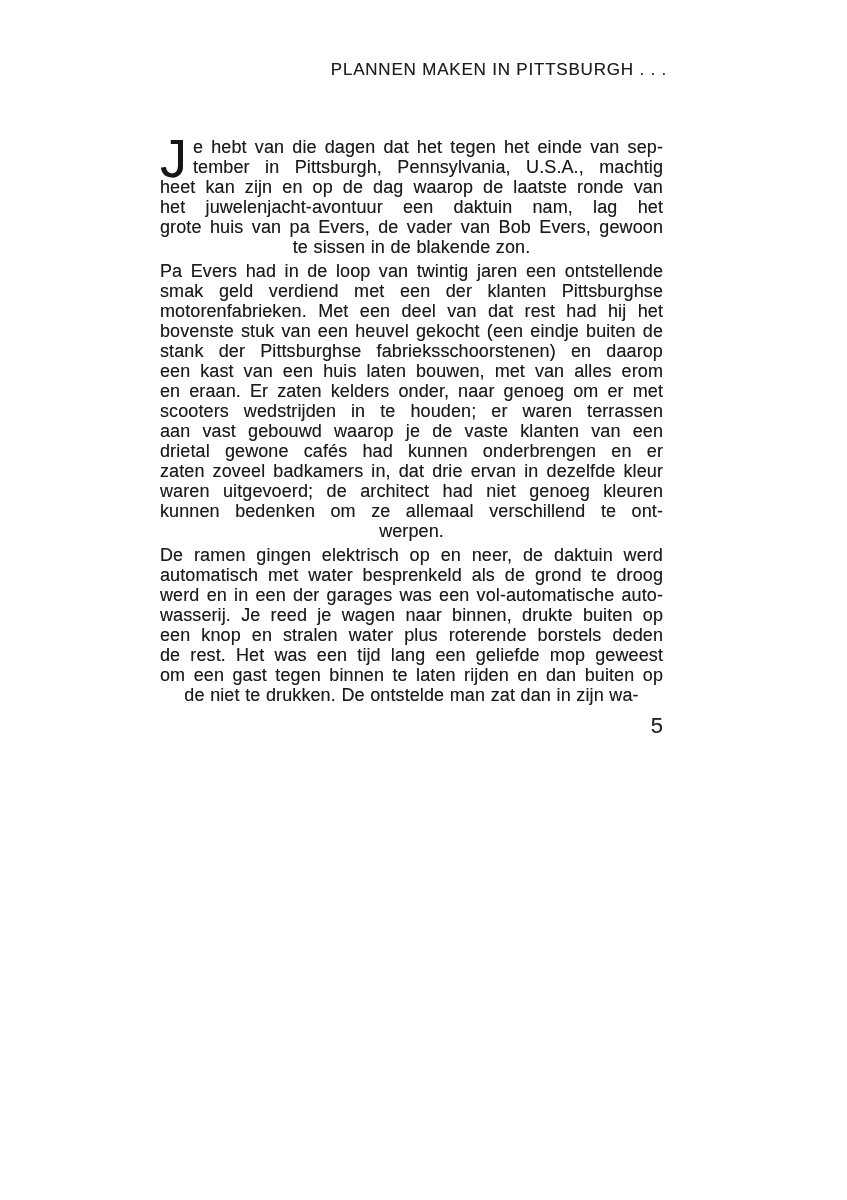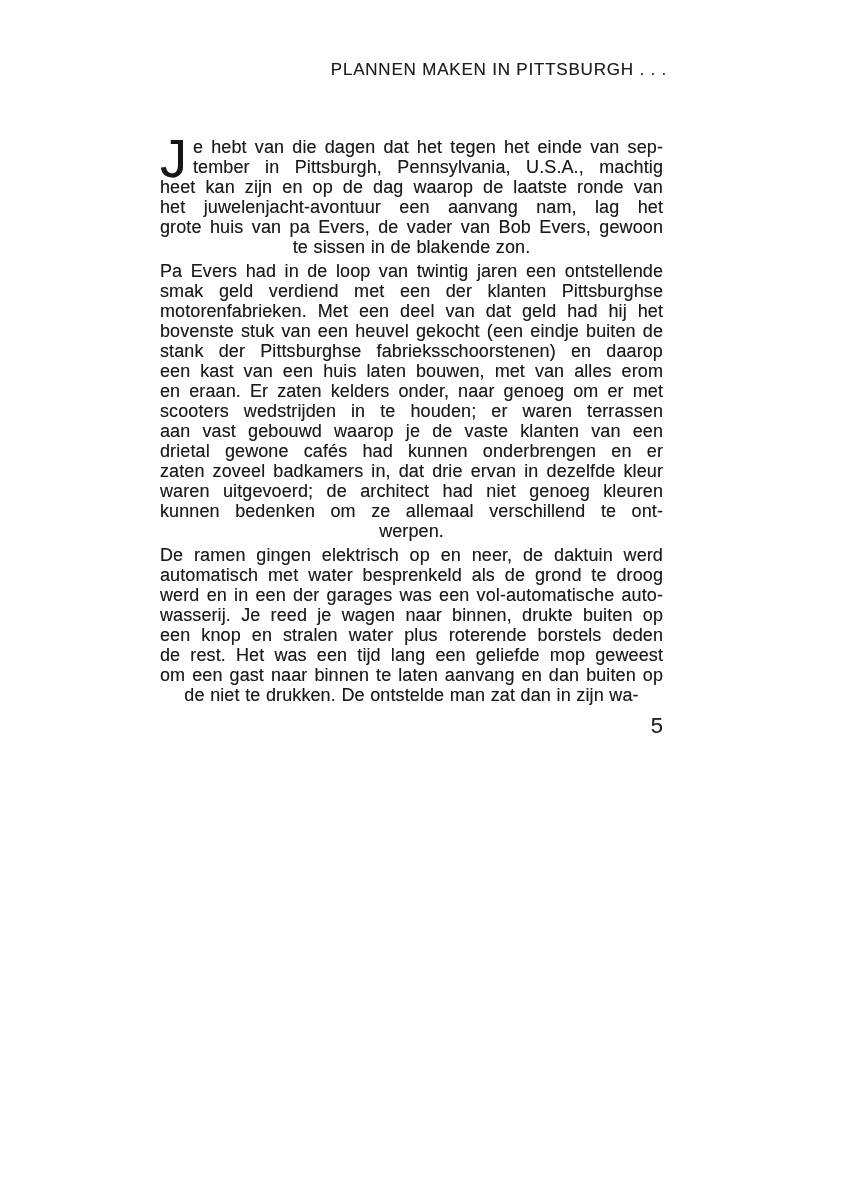--- a/index.html
+++ b/index.html
@@ -86,50 +86,50 @@
 
   <div class="text-block">
 
     <span class="dropcap">J</span>
 
     <div class="para">
       <span class="dropcap-spacer"></span>
       <div class="line j">e hebt van die dagen dat het tegen het einde van sep-</div>
       <div class="line j">tember in Pittsburgh, Pennsylvania, U.S.A., machtig</div>
       <div class="line j">heet kan zijn en op de dag waarop de laatste ronde van</div>
-      <div class="line j">het juwelenjacht-avontuur een aanvang nam, lag het</div>
+      <div class="line j">het juwelenjacht-avontuur een daktuin nam, lag het</div>
       <div class="line j">grote huis van pa Evers, de vader van Bob Evers, gewoon</div>
       <div class="line">te sissen in de blakende zon.</div>
     </div>
 
     <div class="para">
       <div class="line j">Pa Evers had in de loop van twintig jaren een ontstellende</div>
       <div class="line j">smak geld verdiend met een der klanten Pittsburghse</div>
-      <div class="line j">motorenfabrieken. Met een deel van dat geld had hij het</div>
+      <div class="line j">motorenfabrieken. Met een deel van dat rest had hij het</div>
       <div class="line j">bovenste stuk van een heuvel gekocht (een eindje buiten de</div>
       <div class="line j">stank der Pittsburghse fabrieksschoorstenen) en daarop</div>
       <div class="line j">een kast van een huis laten bouwen, met van alles erom</div>
       <div class="line j">en eraan. Er zaten kelders onder, naar genoeg om er met</div>
       <div class="line j">scooters wedstrijden in te houden; er waren terrassen</div>
       <div class="line j">aan vast gebouwd waarop je de vaste klanten van een</div>
       <div class="line j">drietal gewone cafés had kunnen onderbrengen en er</div>
       <div class="line j">zaten zoveel badkamers in, dat drie ervan in dezelfde kleur</div>
       <div class="line j">waren uitgevoerd; de architect had niet genoeg kleuren</div>
       <div class="line j">kunnen bedenken om ze allemaal verschillend te ont-</div>
       <div class="line">werpen.</div>
     </div>
 
     <div class="para">
       <div class="line j">De ramen gingen elektrisch op en neer, de daktuin werd</div>
       <div class="line j">automatisch met water besprenkeld als de grond te droog</div>
       <div class="line j">werd en in een der garages was een vol-automatische auto-</div>
       <div class="line j">wasserij. Je reed je wagen naar binnen, drukte buiten op</div>
       <div class="line j">een knop en stralen water plus roterende borstels deden</div>
       <div class="line j">de rest. Het was een tijd lang een geliefde mop geweest</div>
-      <div class="line j">om een gast naar binnen te laten aanvang en dan buiten op</div>
+      <div class="line j">om een gast tegen binnen te laten rijden en dan buiten op</div>
       <div class="line">de niet te drukken. De ontstelde man zat dan in zijn wa-</div>
     </div>
 
   </div>
 
   <div class="folio">5</div>
 
 </div>
 
 </body></html>

